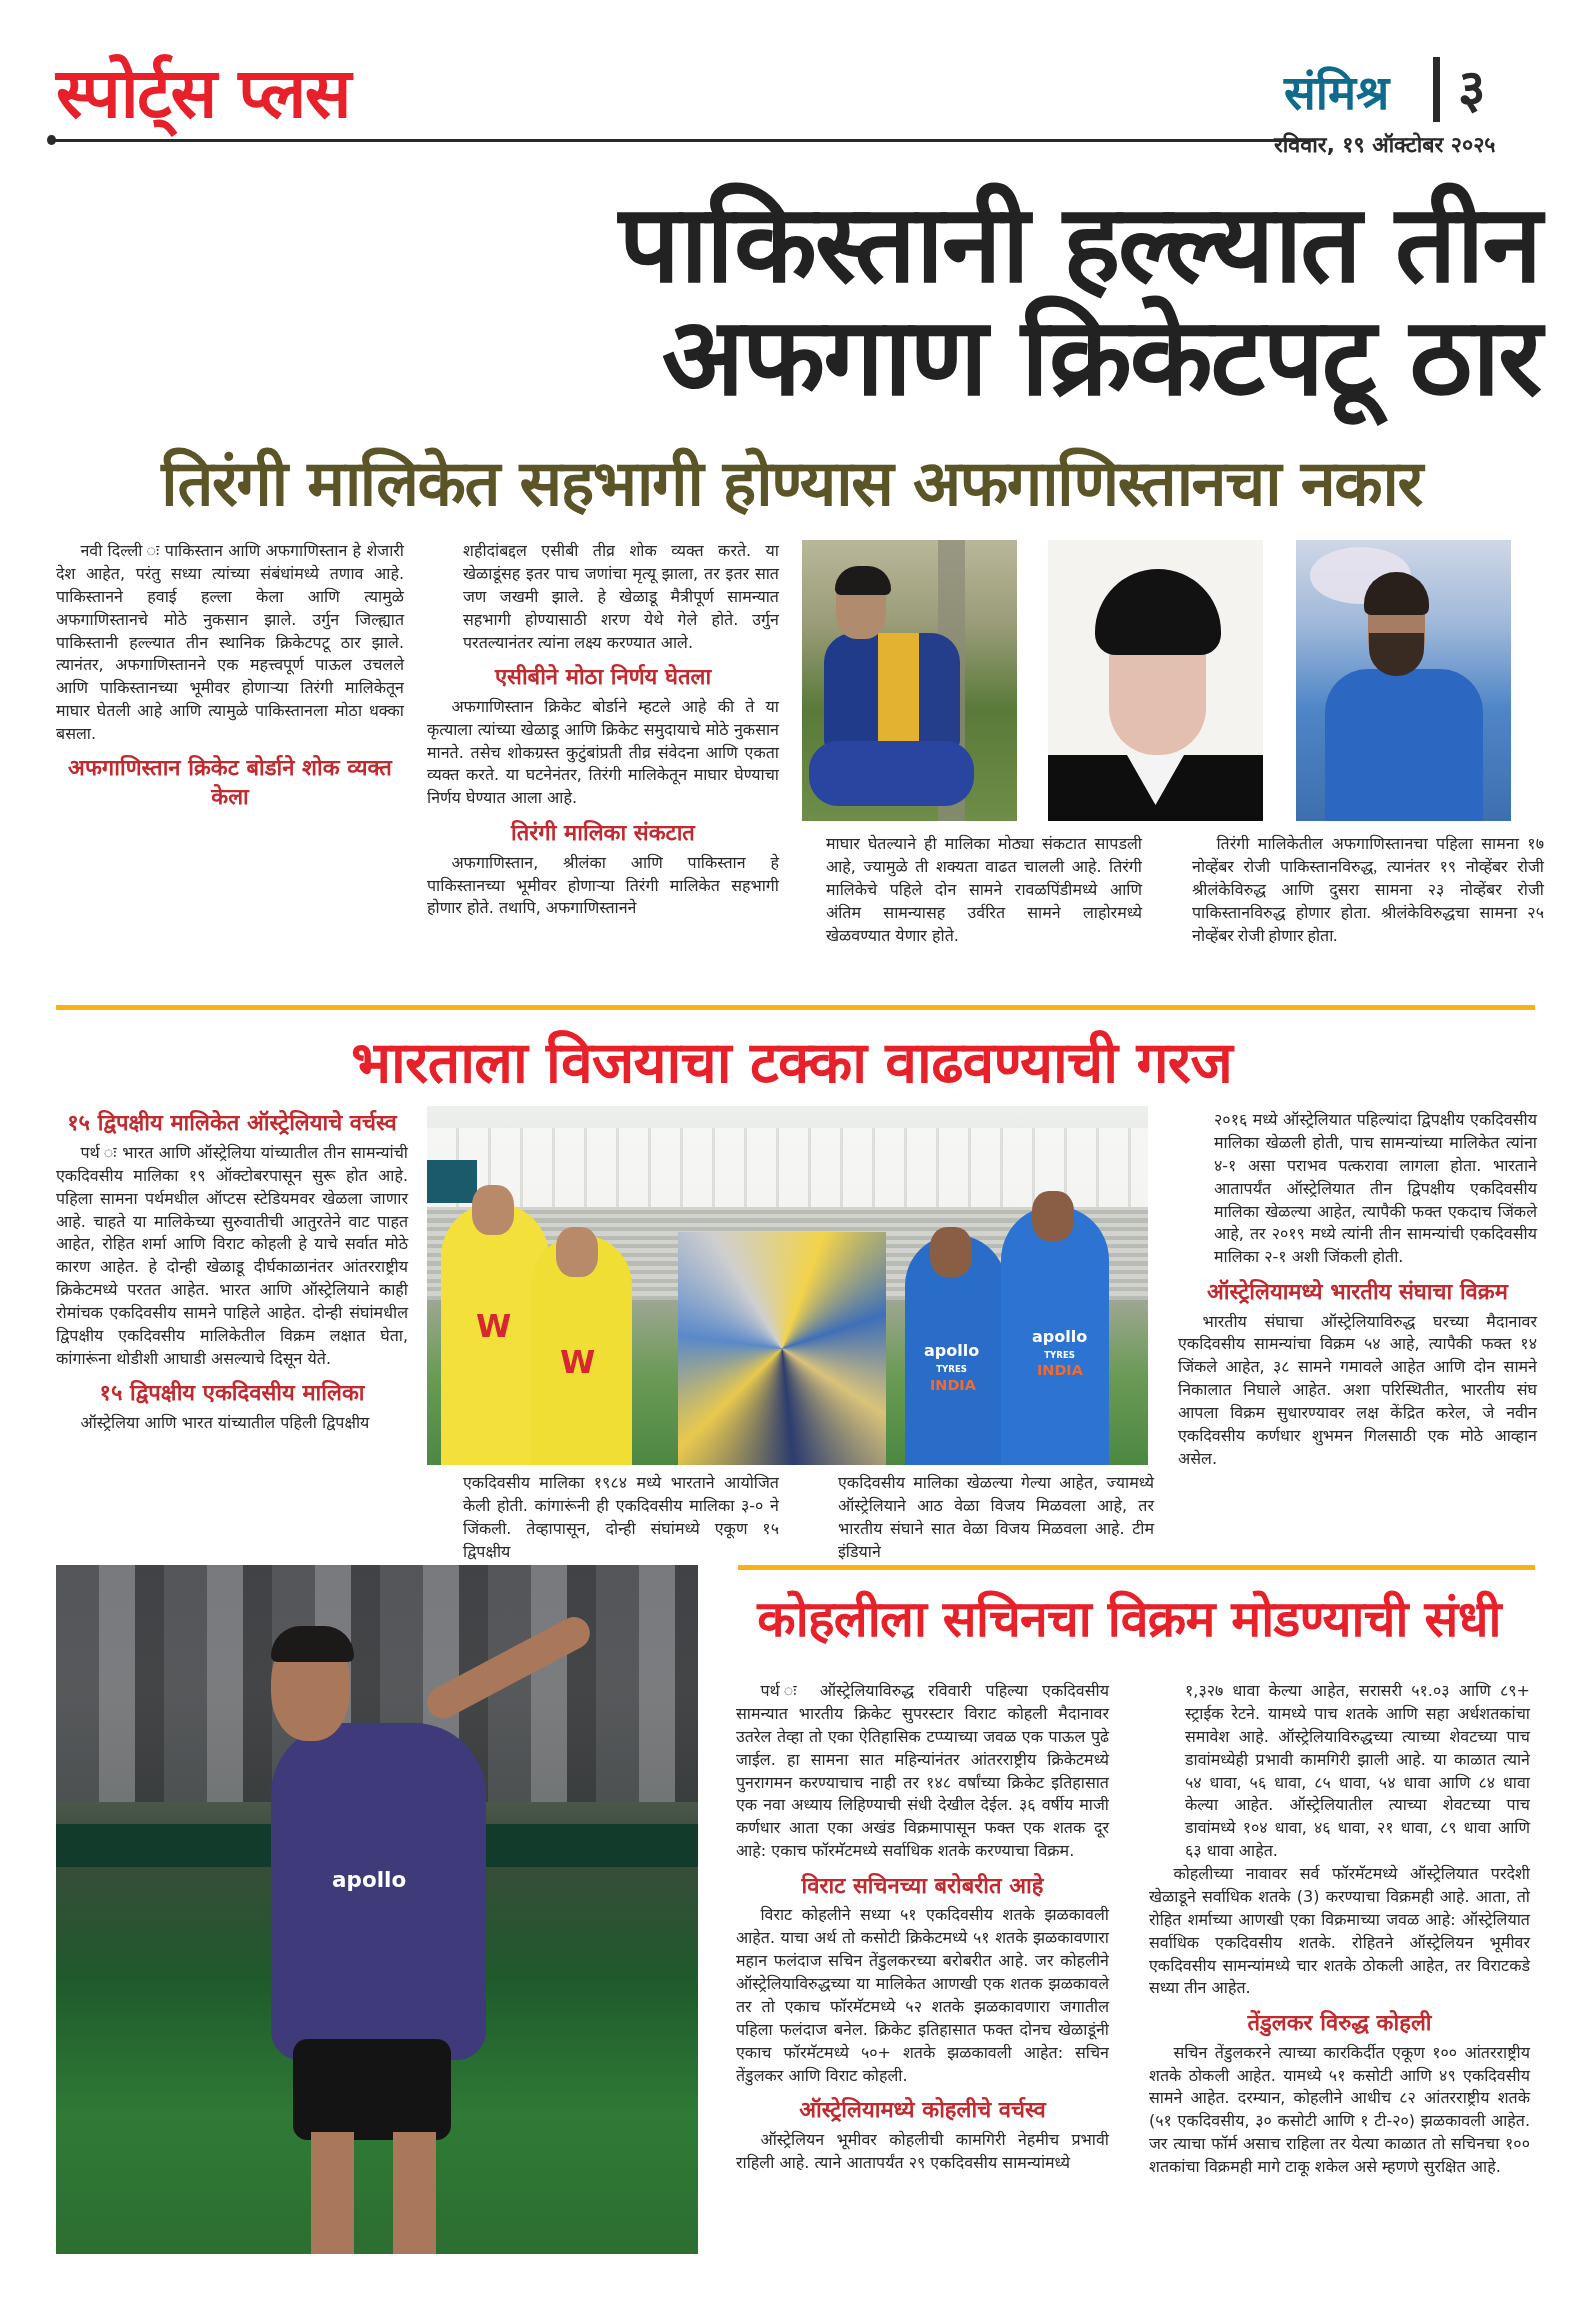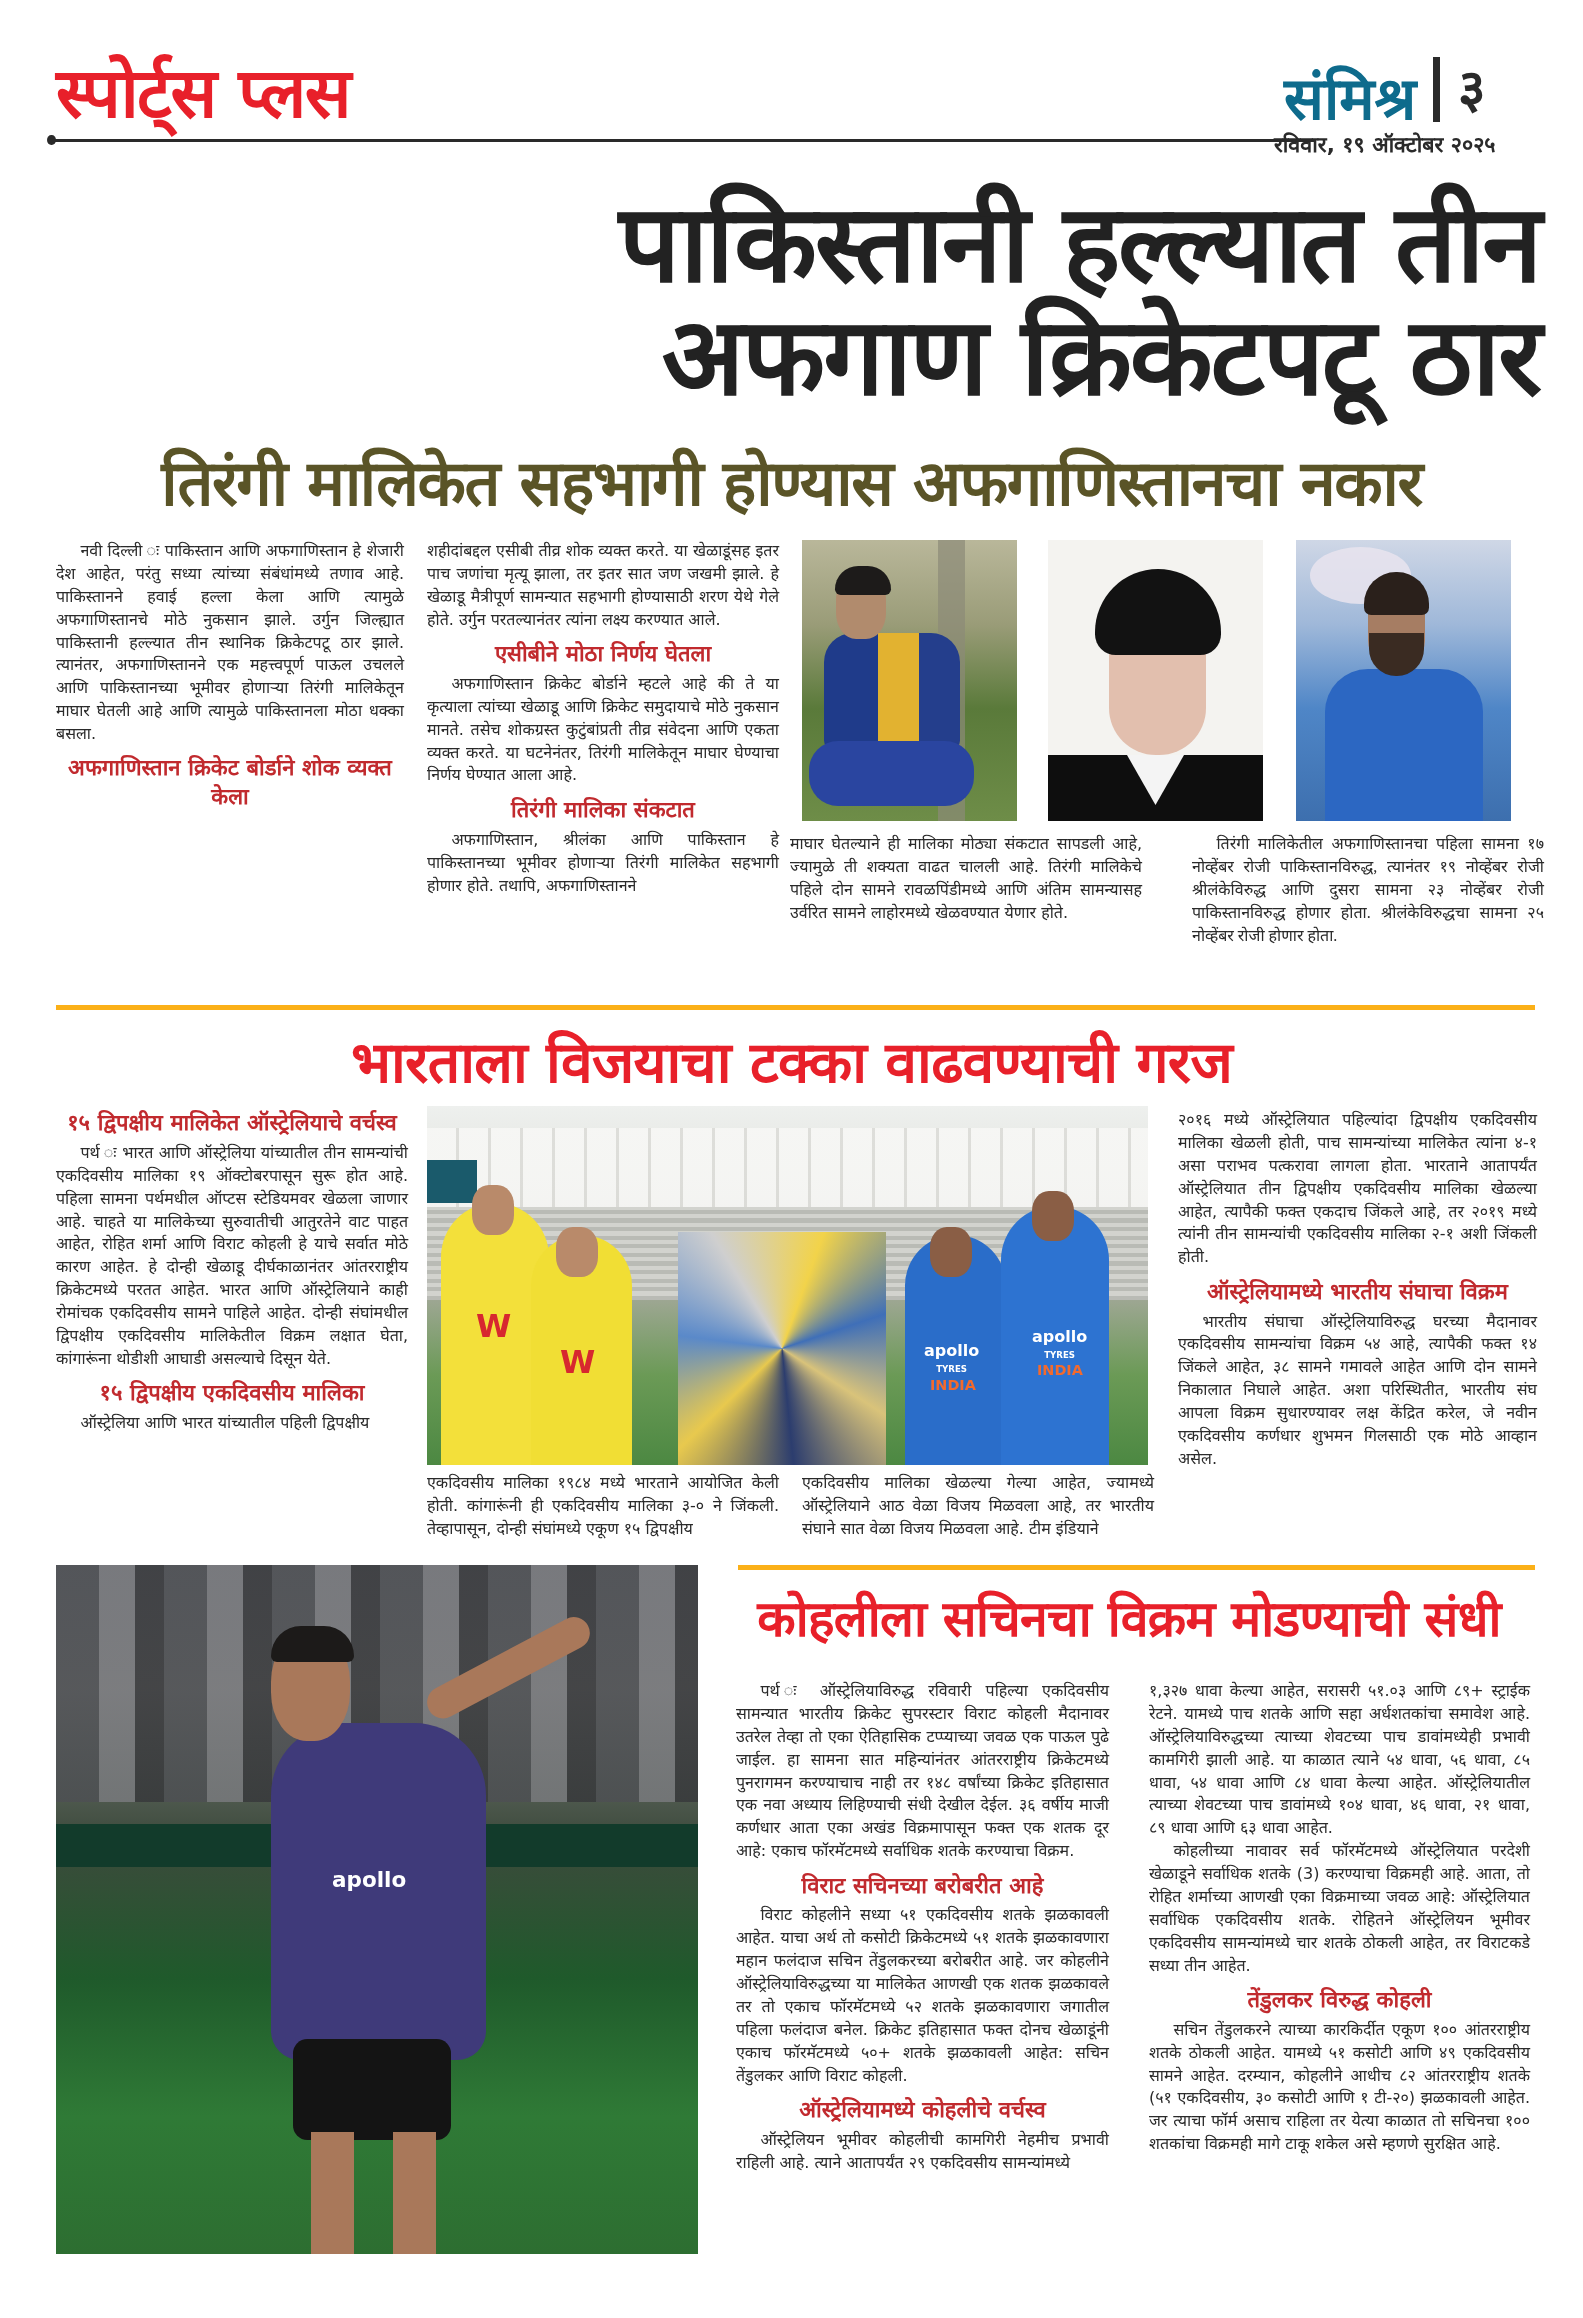--- a/index.html
+++ b/index.html
@@ -4,33 +4,33 @@
 <style>
   * { box-sizing: border-box; margin: 0; padding: 0; }
   html, body { width: 1583px; height: 2319px; background: #ffffff; overflow: hidden; }
   body { position: relative; font-family: "DejaVu Sans", "Liberation Sans", sans-serif; color: #2a2a2a; }
   .abs { position: absolute; }
 
   
   .masthead-title { left: 56px; top: 59px; font-size: 69px; font-weight: 900; color: #e8202a; line-height: 1; letter-spacing: -1.4px; }
   .masthead-rule { left: 50px; top: 139px; width: 1264px; height: 2.9px; background: #2a2a2a; }
   .masthead-rule::before { content: ""; position: absolute; left: -2.9px; top: -3.6px; width: 8.6px; height: 10px; border-radius: 50%; background: #2a2a2a; }
-  .section-name { left: 1284px; top: 69px; font-size: 59px; font-weight: 900; color: #0e6b8c; line-height: 1; }
+  .section-name { left: 1284px; top: 69px; font-size: 47px; font-weight: 900; color: #0e6b8c; line-height: 1; }
   .section-bar { left: 1433px; top: 57px; width: 6.5px; height: 65px; background: #2a2a2a; }
   .page-num { left: 1458px; top: 62px; font-size: 53px; font-weight: 900; color: #2a2a2a; line-height: 1; }
   .dateline { left: 1274px; top: 129px; font-size: 21.5px; font-weight: 700; color: #2a2a2a; }
 
   
   .headline { left: 43px; top: 187px; width: 1497px; text-align: right; font-size: 108px; font-weight: 900; color: #222222; line-height: 1.05; letter-spacing: -2.2px; }
   .subhead { left: 43px; top: 452px; width: 1497px; text-align: center; font-size: 63px; font-weight: 900; color: #5a5427; line-height: 1; letter-spacing: -1.4px; }
 
   
   .col { font-size: 16px; line-height: 1.43; text-align: justify; color: #2a2a2a; }
   .col p { text-indent: 24.4px; }
-  .col p.noindent { text-indent: 0; }
+  .col p.noindent { text-indent: 0; margin-left: 36px; }
   .sub { color: #c12a2e; font-weight: 900; text-align: center; font-size: 22px; line-height: 1.3; margin: 8.6px 0 4.3px; }
 
   
   .photo { overflow: hidden; }
   .ph1 { left: 802px; top: 540px; width: 215px; height: 281px;
     background: linear-gradient(180deg,#b9b79a 0%,#9a9c78 30%,#5a7a3a 60%,#6e8d48 100%); }
   .ph2 { left: 1048px; top: 540px; width: 215px; height: 281px; background: #f4f3f0; }
   .ph3 { left: 1296px; top: 540px; width: 215px; height: 281px;
     background: linear-gradient(180deg,#cfd7e6 0%,#9fb8d9 30%,#4f86c7 60%,#3d6fae 100%); }
   .ph-person { position: absolute; }

